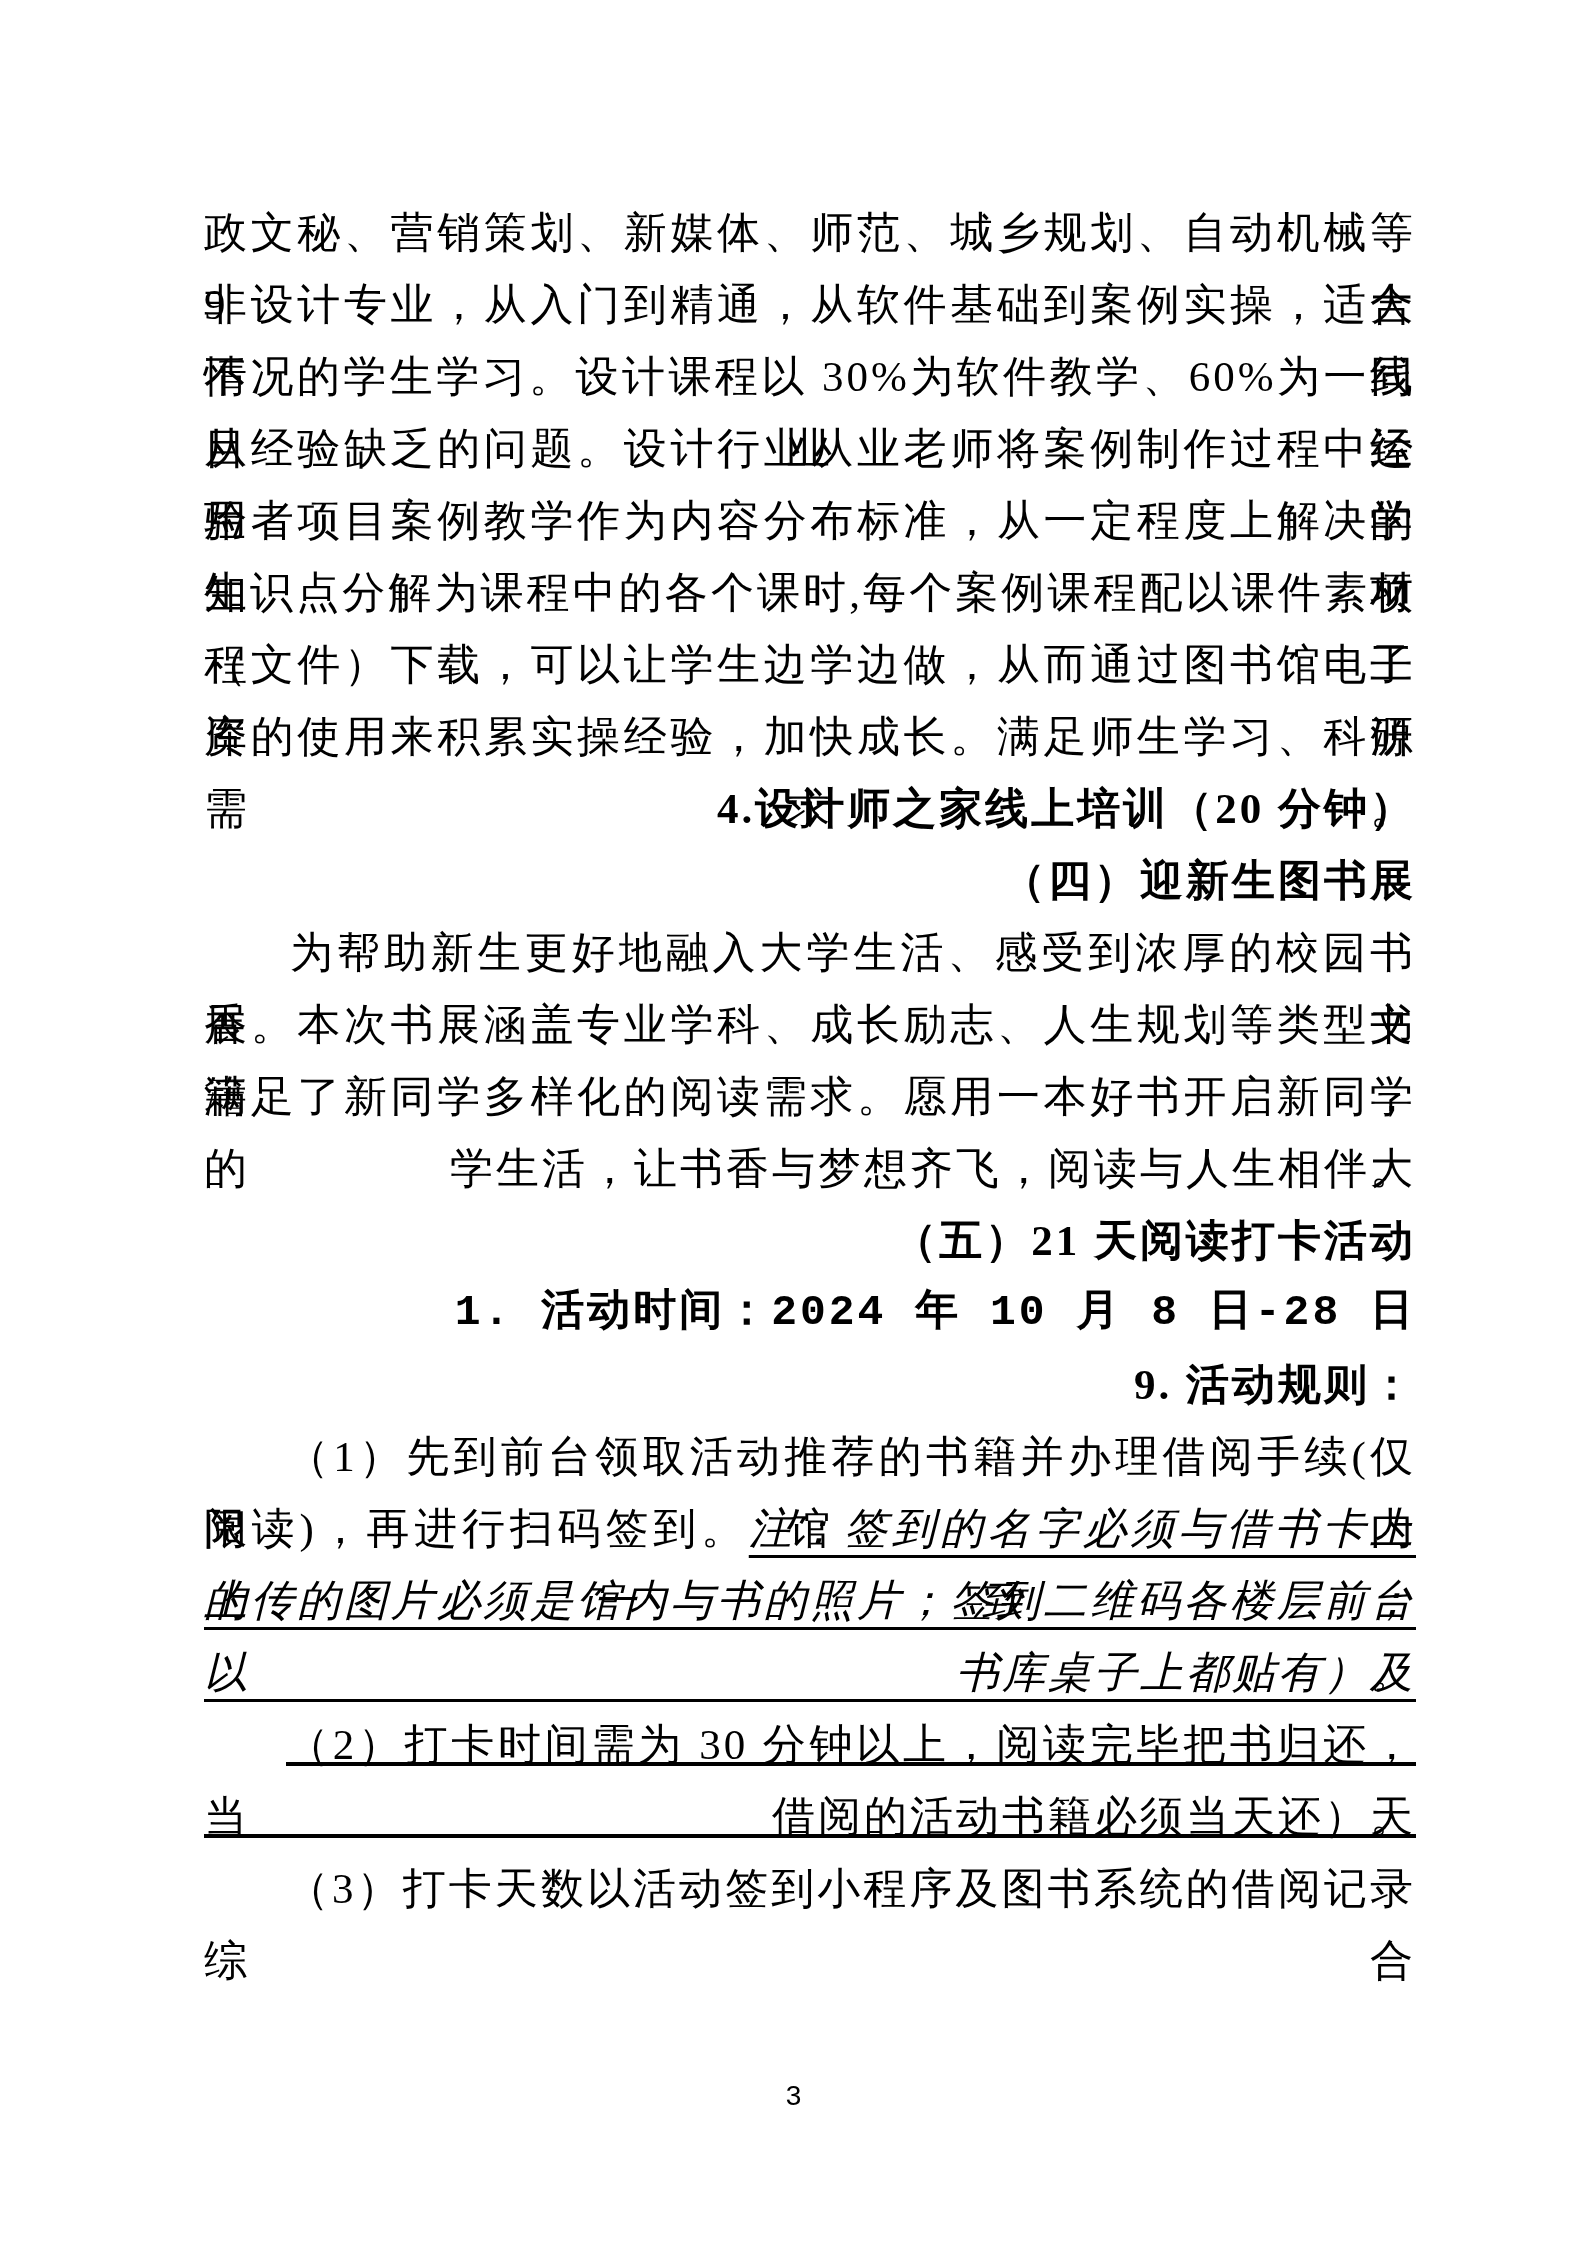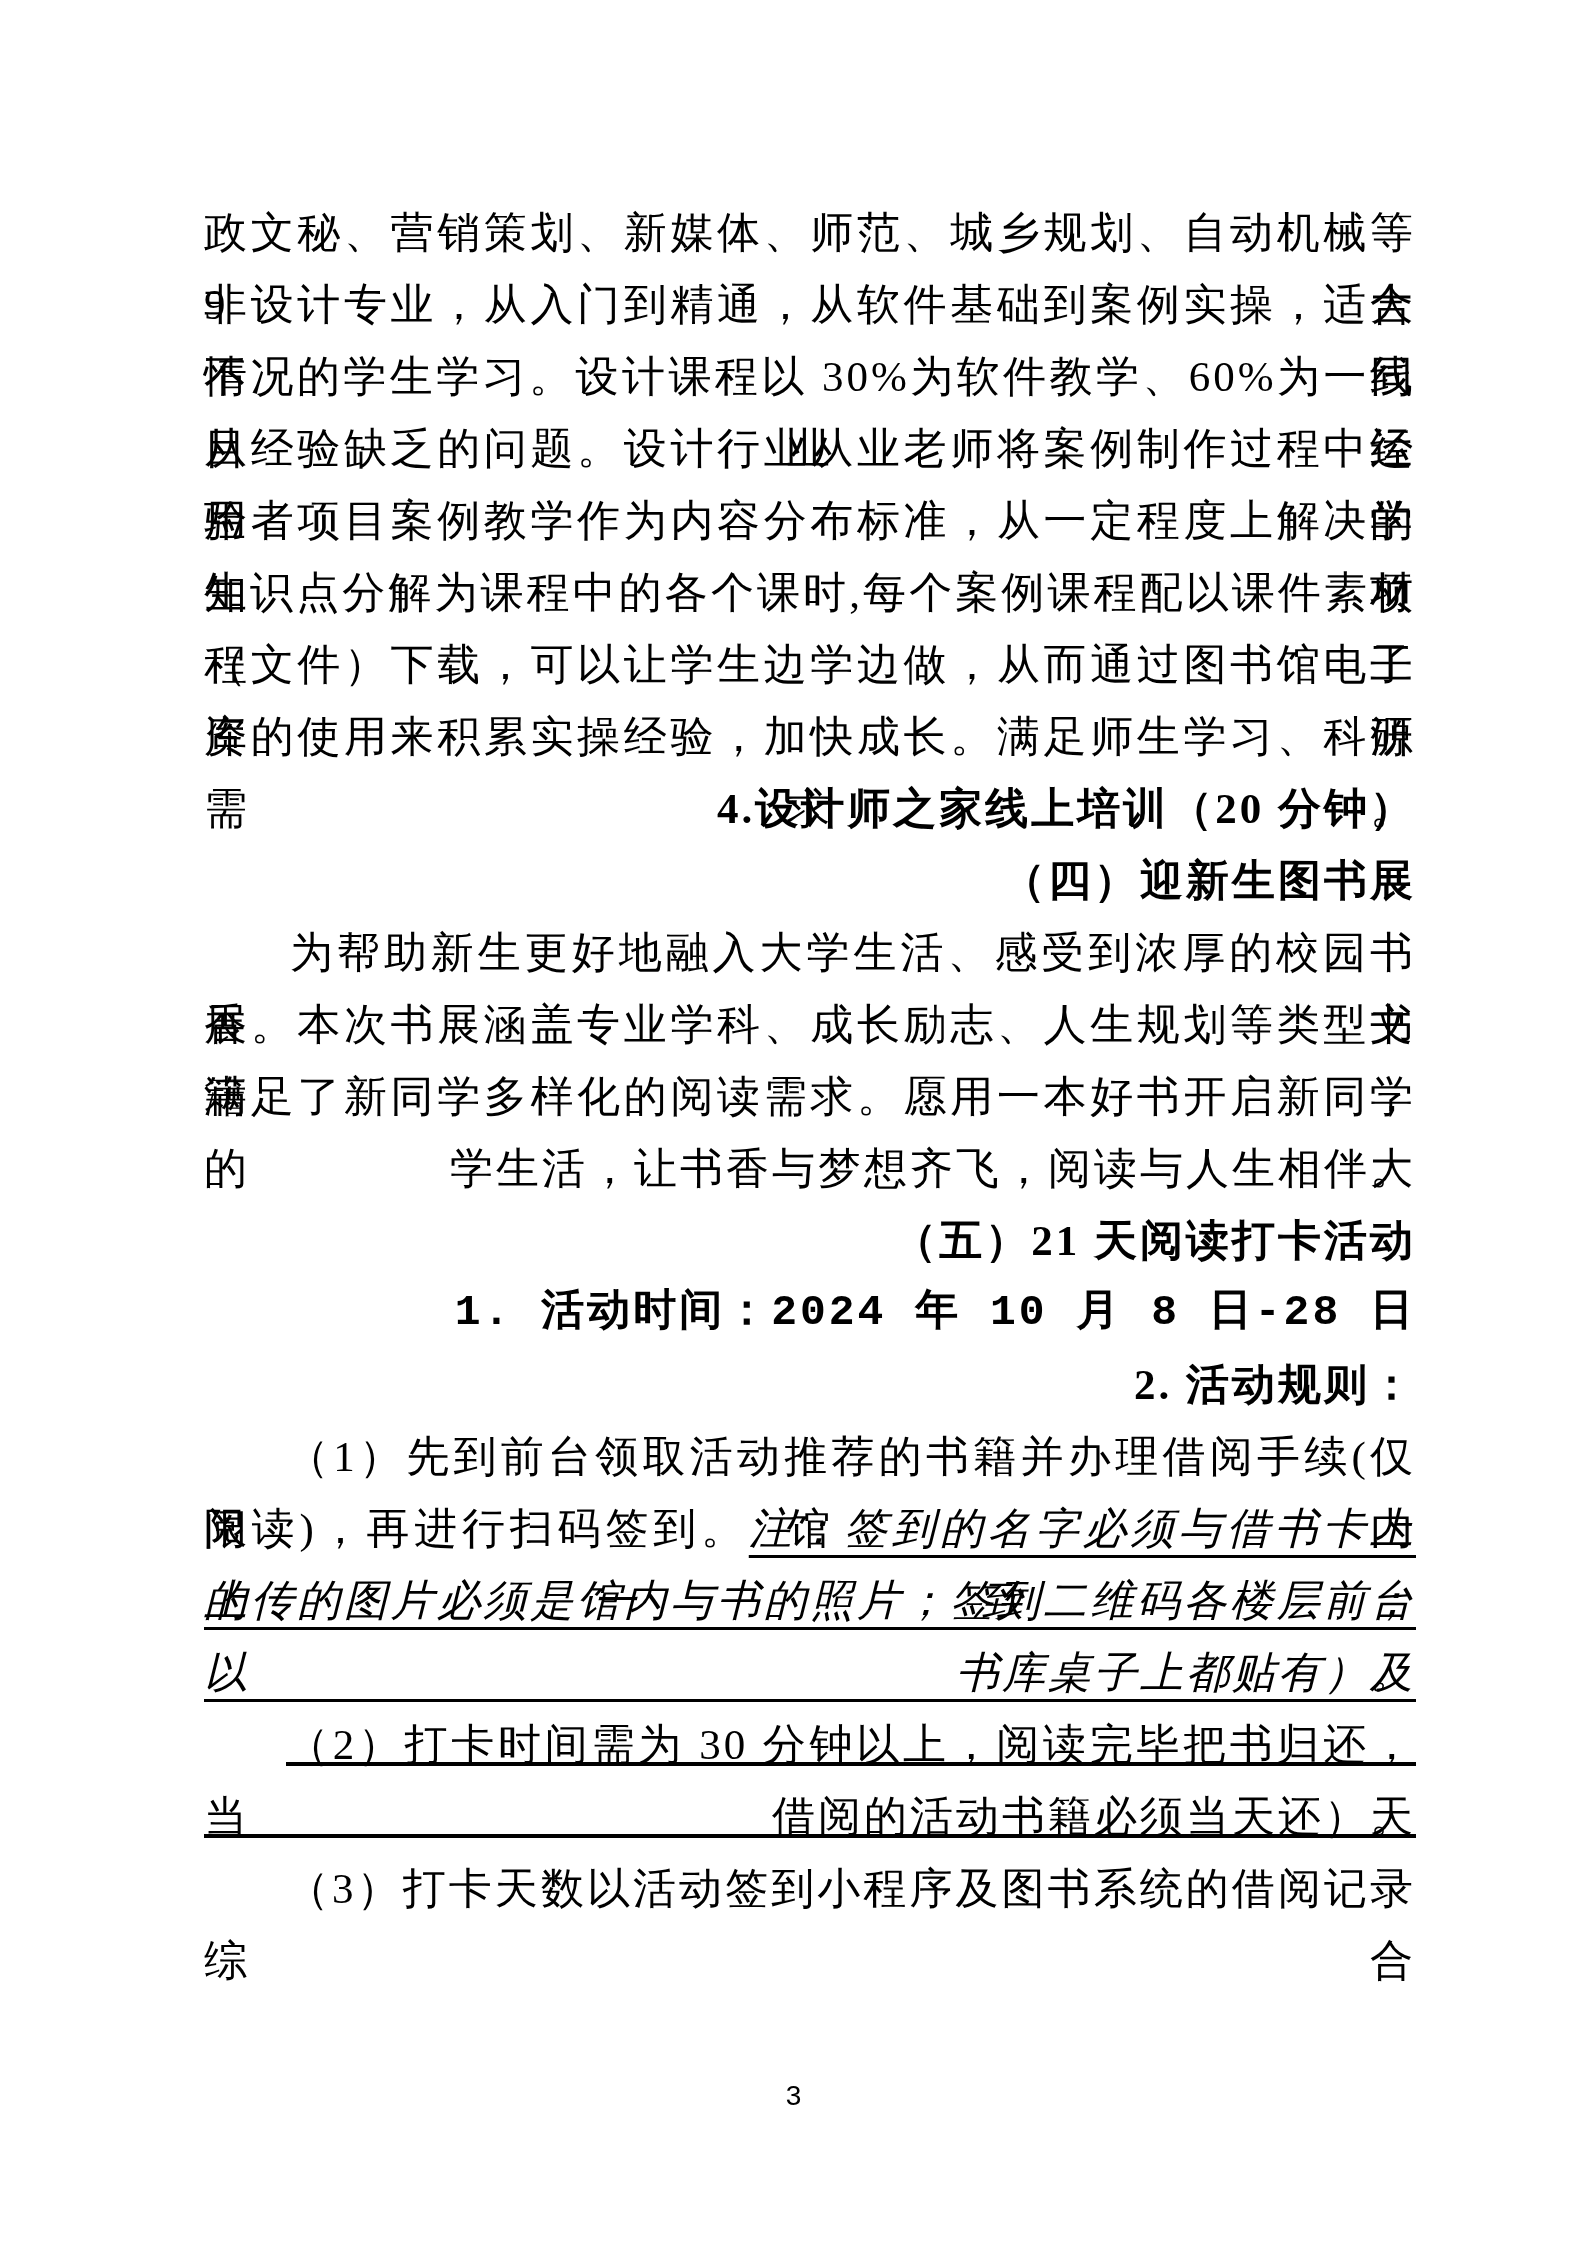--- a/index.html
+++ b/index.html
@@ -59,21 +59,21 @@
       <div class="line fill"><span>程文件）下载，可以让学生边学边做，从而通过图书馆电子资源</span></div>
       <div class="line fill"><span>库的使用来积累实操经验，加快成长。满足师生学习、科研需求。</span></div>
       <div class="line bold" style="text-indent: 88px;"><span>4.设计师之家线上培训（20 分钟）</span></div>
       <div class="line bold" style="text-indent: 24px;"><span>（四）迎新生图书展</span></div>
       <div class="line fill" style="text-indent: 86px;"><span>为帮助新生更好地融入大学生活、感受到浓厚的校园书香文</span></div>
       <div class="line fill"><span>展。本次书展涵盖专业学科、成长励志、人生规划等类型书籍，</span></div>
       <div class="line fill"><span>满足了新同学多样化的阅读需求。愿用一本好书开启新同学的大</span></div>
       <div class="line"><span>学生活，让书香与梦想齐飞，阅读与人生相伴。</span></div>
       <div class="line bold" style="text-indent: 80px;"><span>（五）21 天阅读打卡活动</span></div>
       <div class="line bold" style="text-indent: 90px; font-family: Liberation Mono, monospace;"><span>1. 活动时间：2024 年 10 月 8 日-28 日</span></div>
-      <div class="line bold" style="text-indent: 90px;"><span>2. 活动规则：</span></div>
+      <div class="line bold" style="text-indent: 90px;"><span>9. 活动规则：</span></div>
       <div class="line fill" style="text-indent: 82px;"><span>（1）先到前台领取活动推荐的书籍并办理借阅手续(仅限馆内</span></div>
       <div class="line fill"><span>阅读)，再进行扫码签到。</span><span class="ul">注：签到的名字必须与借书卡上的一致；</span></div>
       <div class="line fill"><span class="ul">上传的图片必须是馆内与书的照片；签到二维码各楼层前台以及</span></div>
       <div class="line"><span class="ul">书库桌子上都贴有）。</span></div>
       <div class="line fill" style="text-indent: 82px; text-decoration: underline;"><span>（2）打卡时间需为 30 分钟以上，阅读完毕把书归还，当天</span></div>
       <div class="line"><span>借阅的活动书籍必须当天还）。</span></div>
       <div class="line fill" style="text-indent: 82px;"><span>（3）打卡天数以活动签到小程序及图书系统的借阅记录综合</span></div>
     </div>
   <div class="page-number">3</div>
 </div>

